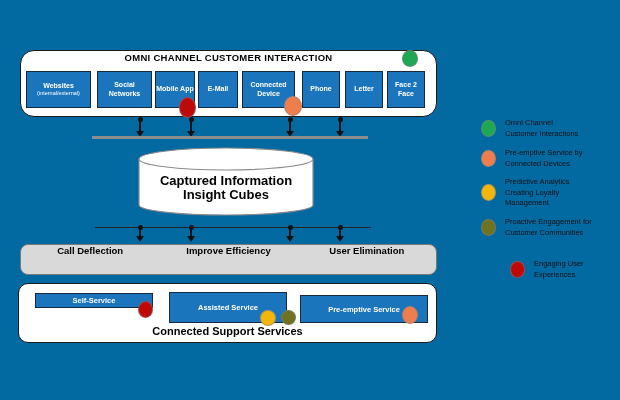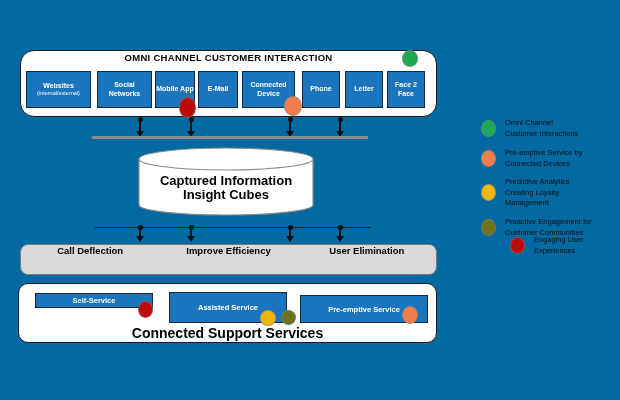--- a/index.html
+++ b/index.html
@@ -25,21 +25,21 @@
   .cyl-text{position:absolute;left:138px;top:174px;width:176px;text-align:center;font-weight:bold;font-size:13px;line-height:14px;color:#000;}
   .graybar{
     position:absolute;left:20px;top:244px;width:417px;height:31px;background:#D9D9D9;
     border:1px solid #7A7A7A;border-radius:8px;box-sizing:border-box;display:flex;align-items:flex-start;
   }
   .graybar .cell{flex:1;text-align:center;font-weight:bold;font-size:9.5px;color:#000;}
   .svc{
     position:absolute;background:#1B75BC;border:1px solid #16293f;box-sizing:border-box;
     display:flex;align-items:center;justify-content:center;color:#fff;font-size:7.5px;font-weight:600;text-align:center;
   }
-  .bottom-title{position:absolute;left:18px;top:325px;width:419px;text-align:center;font-weight:bold;font-size:14px;color:#000;}
+  .bottom-title{position:absolute;left:18px;top:325px;width:419px;text-align:center;font-weight:bold;font-size:11px;color:#000;}
   .legend-row{position:absolute;left:481px;display:flex;align-items:center;gap:9px;}
   .legend-dot{width:15px;height:17px;border-radius:50%;border:1px solid rgba(130,130,130,.55);box-sizing:border-box;flex:0 0 auto;}
   .legend-text{font-size:7.5px;line-height:10.5px;color:#111;}
   .multiline{white-space:pre-line;}
 </style>
 </head>
 <body>
 
 <div class="stage">
 
@@ -160,19 +160,19 @@
     <span class="legend-dot" style="background: rgb(243, 182, 12);"></span>
     <div class="legend-text multiline">Predictive Analytics
 Creating Loyalty
 Management</div>
   </div>
   <div class="legend-row" style="top:217px;">
     <span class="legend-dot" style="background: rgb(110, 114, 33);"></span>
     <div class="legend-text multiline">Proactive Engagement for
 Customer Communities</div>
   </div>
-  <div class="legend-row" style="top:235px;padding-left:29px;">
+  <div class="legend-row" style="top:259px;padding-left:29px;">
     <span class="legend-dot" style="background: rgb(190, 9, 9);"></span>
     <div class="legend-text multiline">Engaging User
 Experiences</div>
   </div>
 
 </div>
 
 </body></html>

